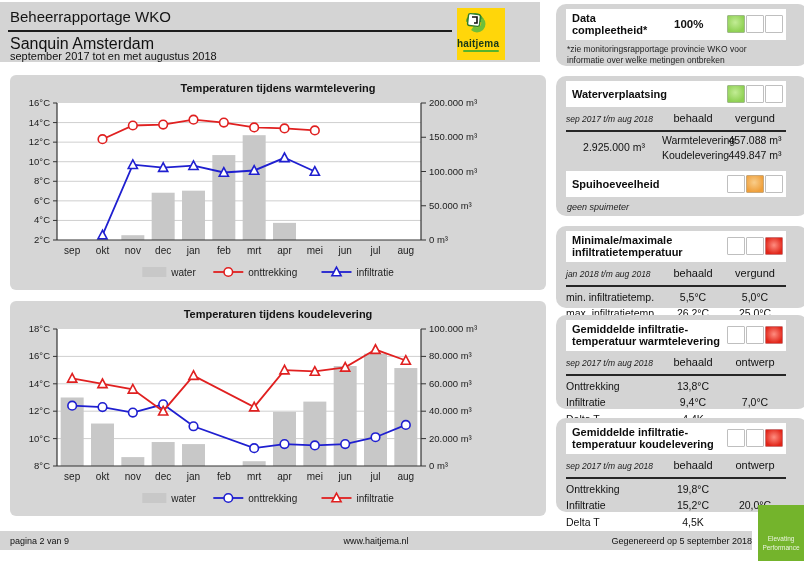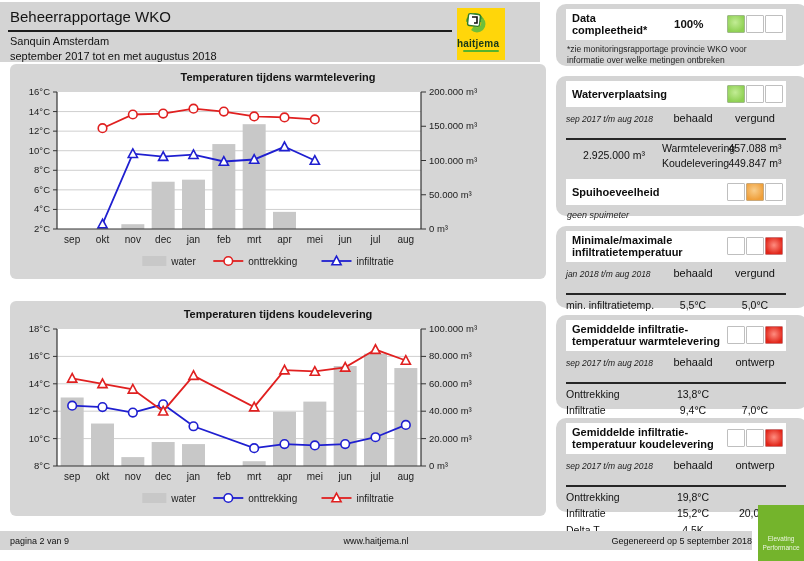--- a/index.html
+++ b/index.html
@@ -3,28 +3,28 @@
 <meta charset="utf-8">
 <style>
   html,body{margin:0;padding:0}
   body{width:804px;height:561px;position:relative;background:#fff;
        font-family:"Liberation Sans",sans-serif;overflow:hidden;color:#111}
   .abs{position:absolute}
   
   #header{left:0;top:2px;width:540px;height:60px;background:#d4d4d4}
   #report-title{left:10px;top:6px;font-size:15px;color:#141414}
   #title-rule{left:8px;top:28px;width:444px;height:2px;background:#1d1d1d}
-  #report-client{left:10px;top:33px;font-size:11px}
+  #report-client{left:10px;top:33px;font-size:16px}
   #report-period{left:10px;top:48px;font-size:11px}
   #logo{left:457px;top:8px;width:48px;height:52px;background:#ffd60a;text-align:left}
   #logo .lt{font-weight:bold;font-size:10px;color:#17381a;margin-top:-2px;letter-spacing:.2px}
   #logo .lu{width:36px;height:2px;background:#56b32c;margin:1px auto 0;border-radius:2px}
   
   .chart-panel{width:536px;height:215px;background:#d6d6d6;border-radius:6px}
-  #chart-panel-1{left:10px;top:64px}
+  #chart-panel-1{left:10px;top:75px}
   #chart-panel-2{left:10px;top:301px}
   .chart-panel svg{display:block;width:536px;height:215px}
   svg text{font-family:"Liberation Sans",sans-serif}
   
   .rpanel{left:556px;width:252px;background:#d4d4d4;border-radius:10px}
   #p-compleet{top:4px;height:62px}
   #p-water{top:76px;height:140px}
   #p-minmax{top:226px;height:82px}
   #p-gemwarm{top:315px;height:94px}
   #p-gemkoud{top:418px;height:94px}
@@ -33,21 +33,21 @@
   .titlebar .t{flex:1;font-weight:bold;font-size:11px;line-height:1.12;color:#0d0d0d;padding-right:4px}
   .titlebar .v{font-weight:bold;font-size:11.5px;width:52px}
   .ind{display:flex;flex:none}
   .ind-cell{width:16px;height:16px;background:#fff;border:1px solid #bfbfbf;margin-left:1px;border-radius:1px}
   .lit-green{background:radial-gradient(circle at 45% 40%,#c2ec95,#8ed052 75%);border-color:#9fb98a}
   .lit-orange{background:radial-gradient(circle at 45% 40%,#f9cd8a,#ef9f3a 75%);border-color:#c9a87a}
   .lit-red{background:radial-gradient(circle at 50% 45%,#ff8d80,#e02317 78%);border-color:#c77}
   .footnote{font-size:8.5px;line-height:1.3;margin:4px 22px 8px 11px;color:#1c1c1c}
   .note{font-style:italic;font-size:9px;margin:5px 22px 0 11px;color:#1c1c1c}
   .tblhead{display:flex;align-items:flex-end;margin:5px 22px 0 10px;
-           border-bottom:2px solid #262626;padding-bottom:14px}
+           border-bottom:2px solid #262626;padding-bottom:6px}
   .tblhead .period{flex:1;font-style:italic;font-size:8.5px;color:#1c1c1c}
   .tblhead .col{width:62px;text-align:center;font-size:11px}
   .trow{display:flex;margin:0 22px 0 10px;padding:2.2px 0;font-size:10.5px;align-items:center}
   .trow .lbl{flex:1}
   .trow .val{width:62px;text-align:center}
   .wgrid{display:grid;grid-template-columns:1fr 62px 62px;margin:2px 22px 0 10px;
          font-size:10.5px;row-gap:3px;align-items:center}
   .wgrid .c{text-align:center}
   .wgrid .merged{grid-row:1/3;text-align:center;line-height:1.2}
   

